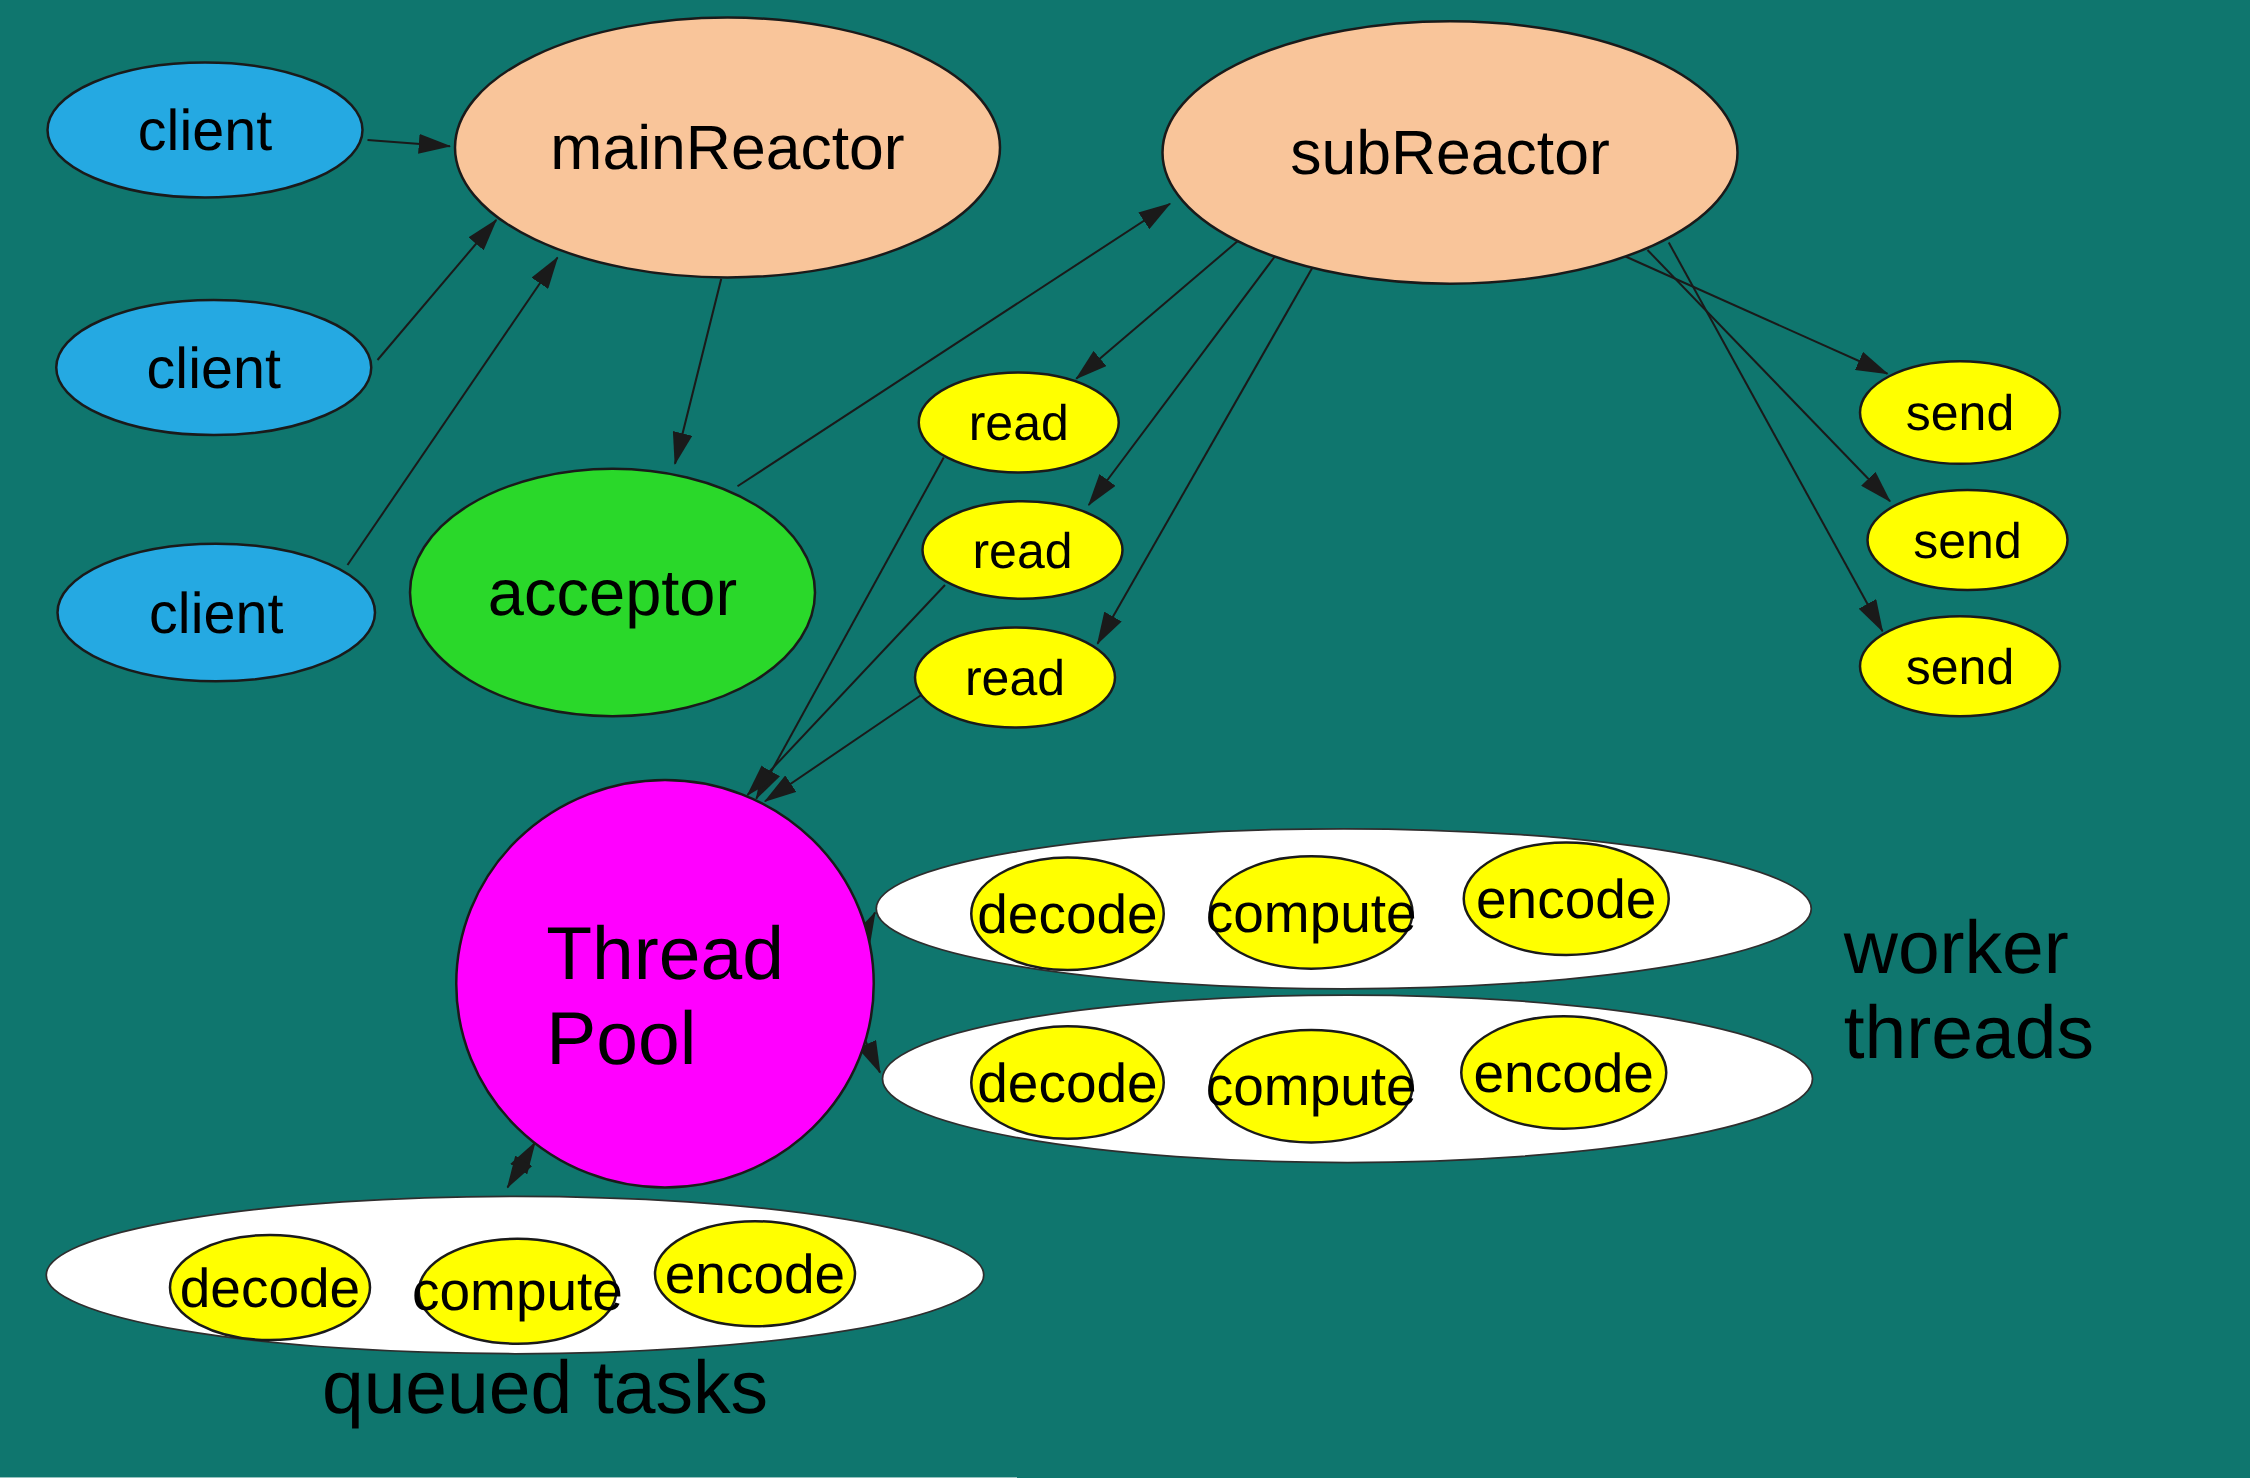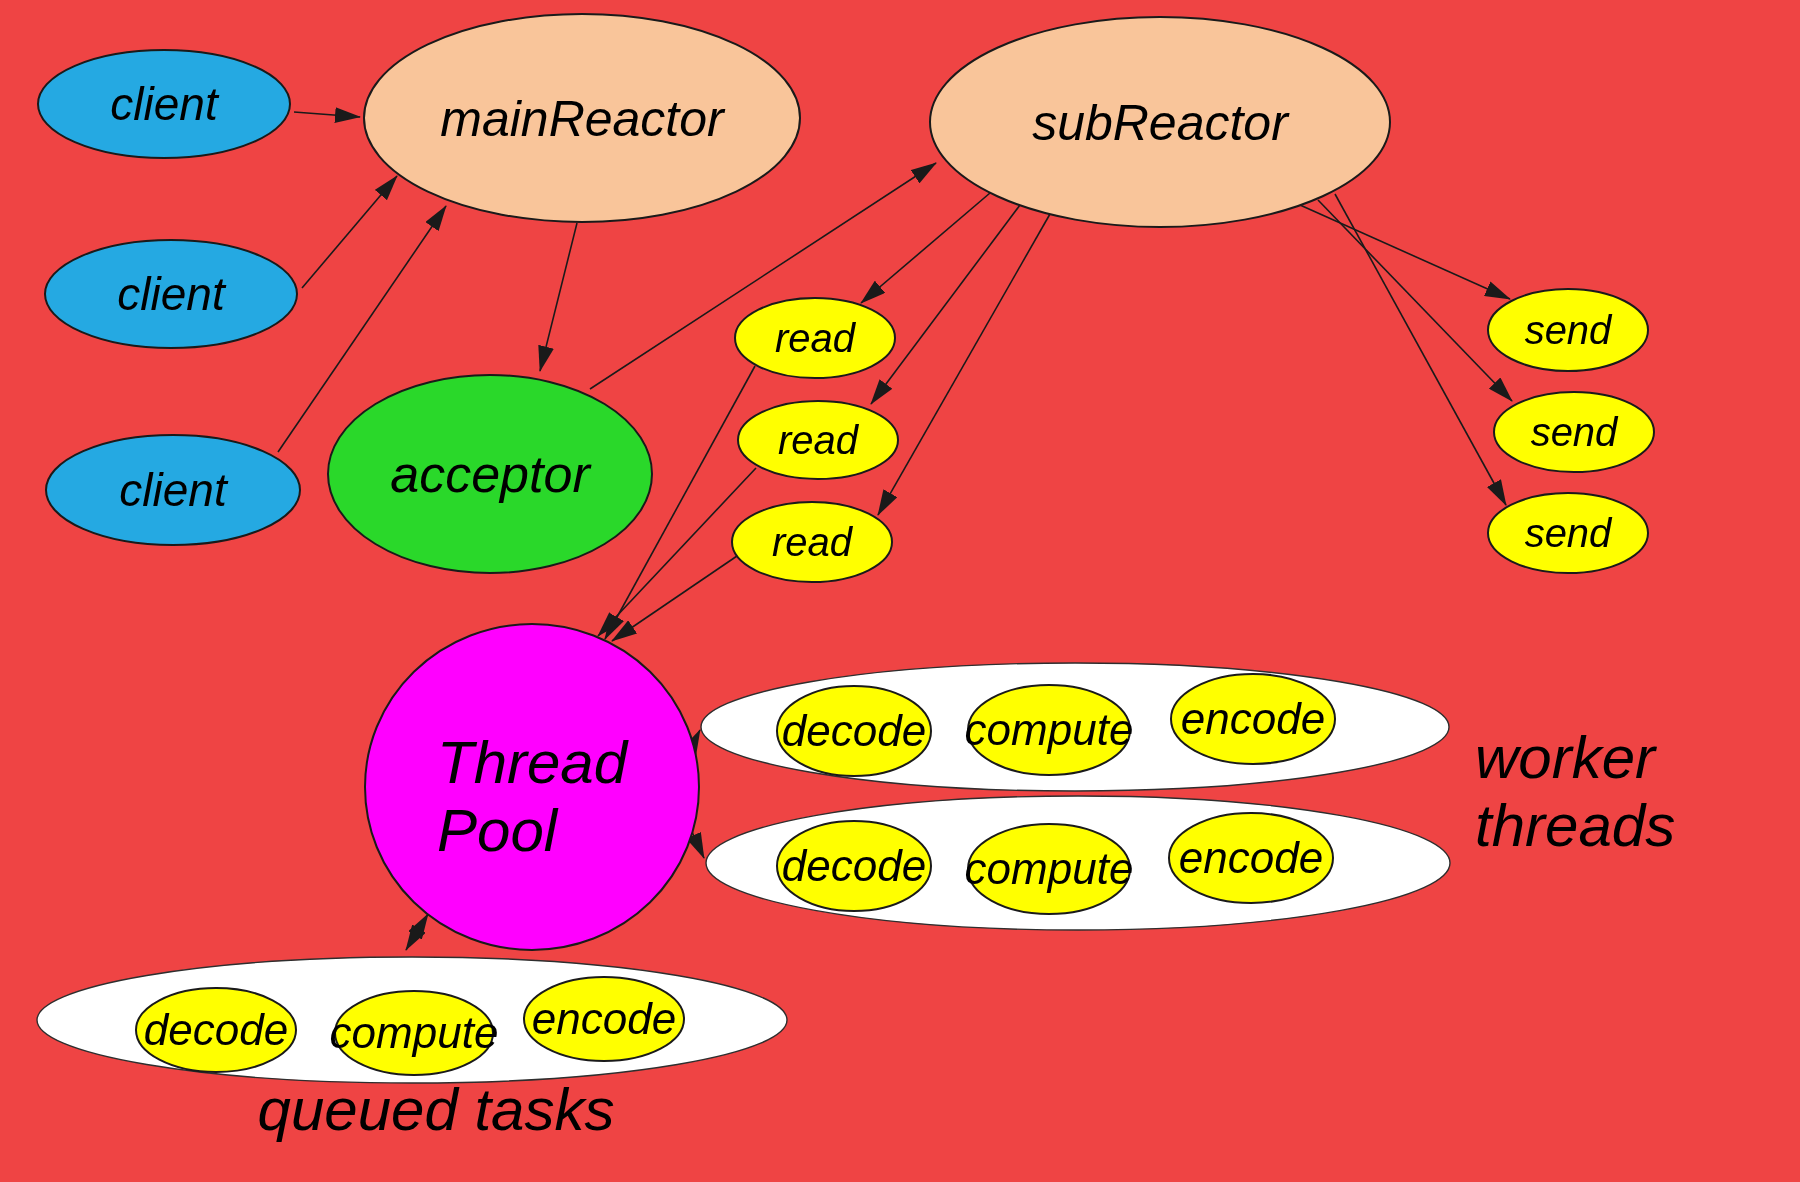--- a/index.html
+++ b/index.html
@@ -1,16 +1,16 @@
 <!DOCTYPE html>
 <html><head>
 <meta charset="utf-8">
 <style>
   html,body{margin:0;padding:0;background:#ffffff;}
-  .stage{width:1800px;height:1182px;position:relative;background:#ef4444;overflow:hidden;font-style:italic;}
+  .stage{width:1800px;height:1182px;position:relative;background:#0f766e;overflow:hidden;}
   svg{display:block;}
   svg text{font-family:"Liberation Sans","DejaVu Sans",sans-serif;fill:#000000;}
   .edge{stroke:#1a1a1a;stroke-width:1.6;fill:none;}
   .node-shape{stroke:#1a1a1a;stroke-width:2;}
   .container-shape{fill:#ffffff;stroke:#2e2e2e;stroke-width:1.4;}
   .node-label{pointer-events:none;}
 </style>
 </head>
 <body>
 

